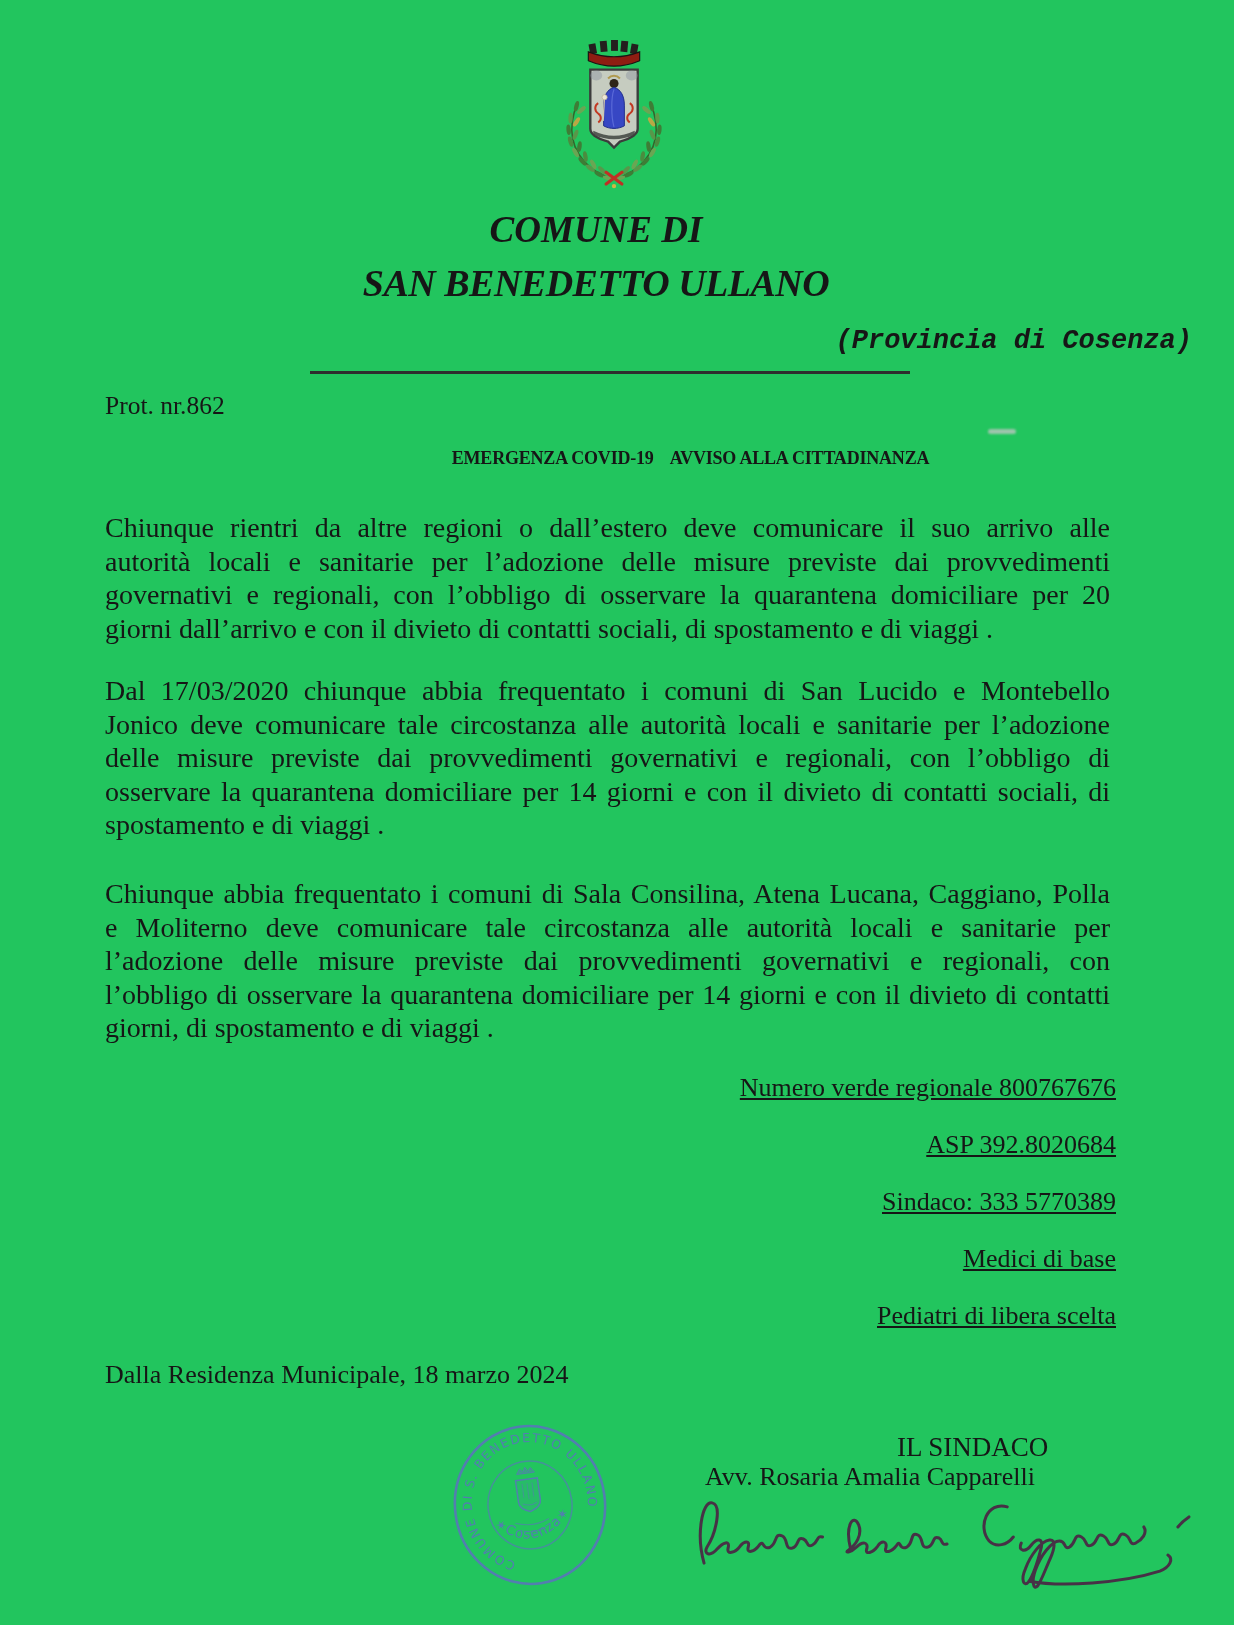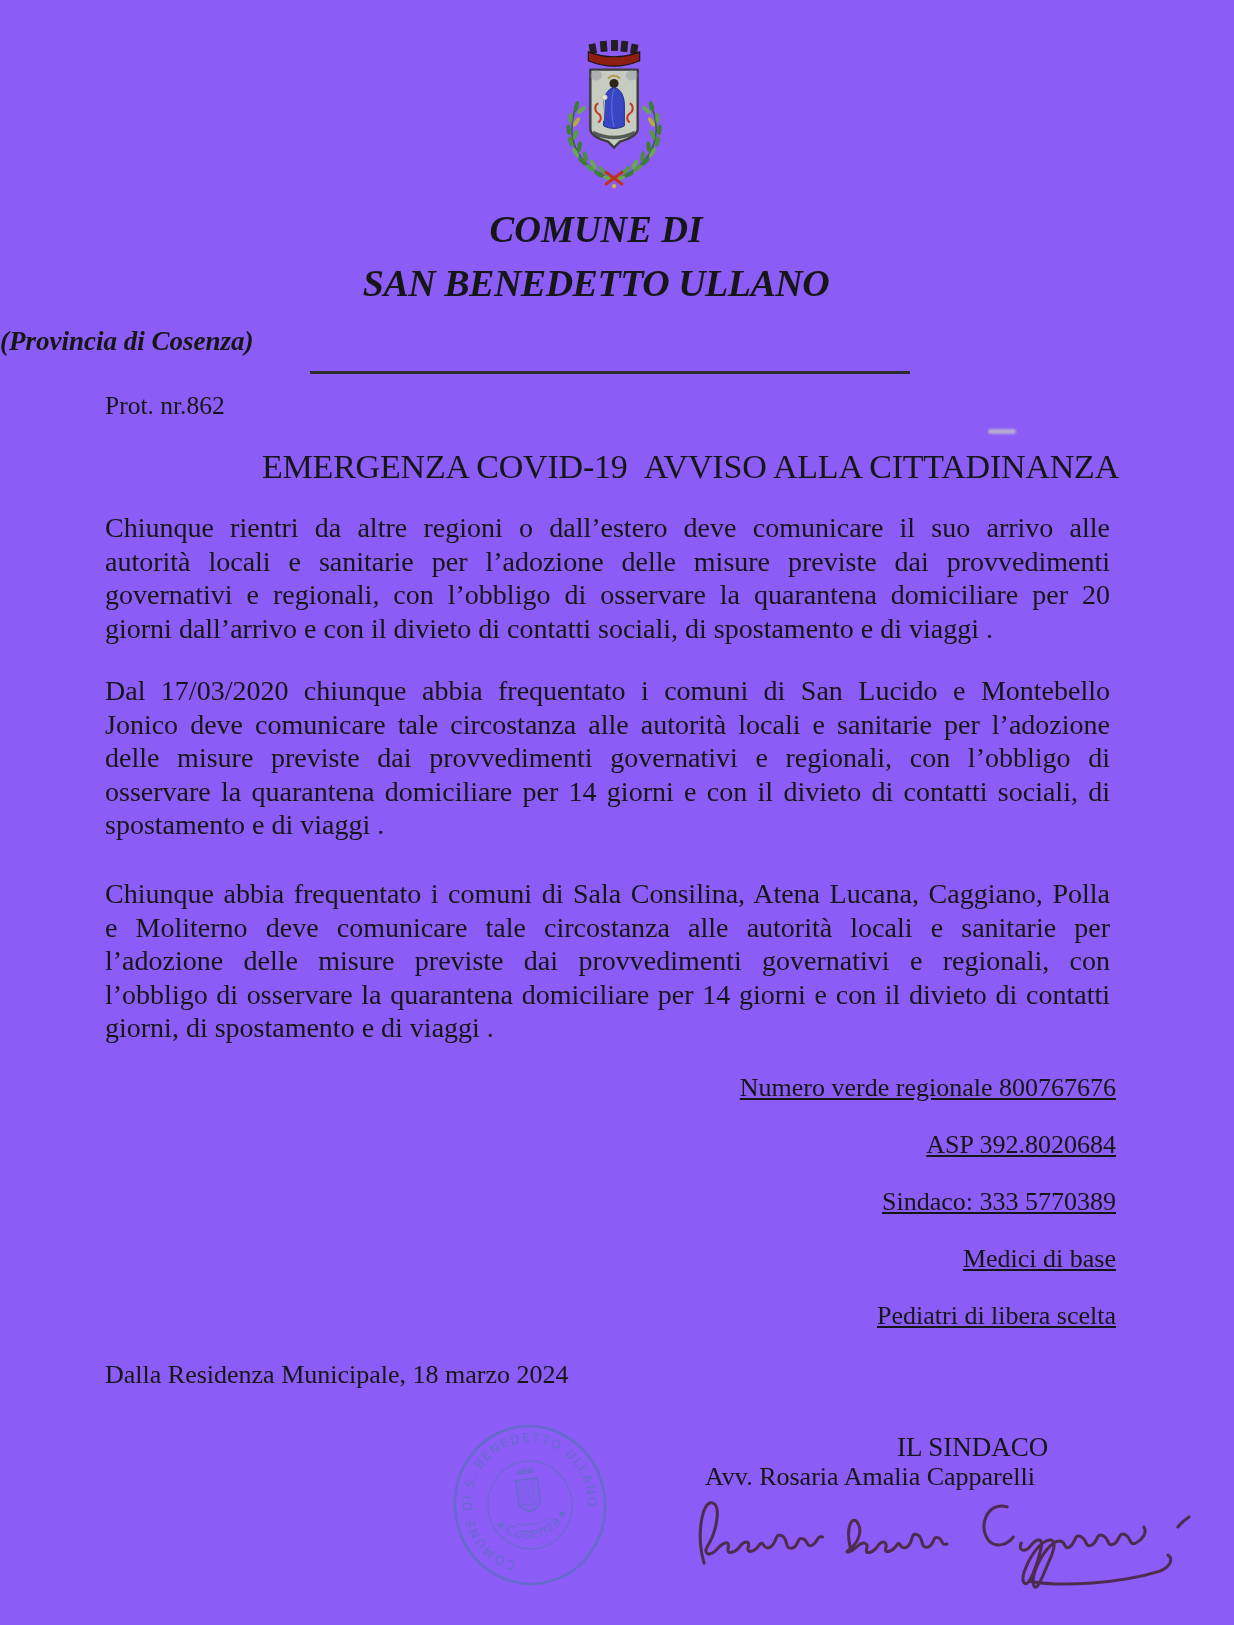--- a/index.html
+++ b/index.html
@@ -1,28 +1,28 @@
 <!DOCTYPE html>
 <html><head>
 <meta charset="utf-8">
 <style>
   html,body{margin:0;padding:0;background:#ffffff;}
-  .page{position:relative;width:1234px;height:1625px;background:#8b5cf6;overflow:hidden;
+  .page{position:relative;width:1234px;height:1625px;background:#22c55e;overflow:hidden;
         font-family:"Liberation Serif",serif;color:#161616;}
   .crest{position:absolute;left:556px;top:40px;width:116px;height:150px;}
   .h1a{position:absolute;left:0;right:42px;top:208px;text-align:center;
        font-size:37px;font-weight:700;font-style:italic;letter-spacing:0px;}
   .h1b{position:absolute;left:0;right:42px;top:261px;text-align:center;
        font-size:38px;font-weight:700;font-style:italic;letter-spacing:-0.5px;}
-  .prov{position:absolute;left:0;right:42px;top:326px;text-align:left;
-        font-size:27px;font-weight:700;font-style:italic;}
+  .prov{position:absolute;left:0;right:42px;top:326px;text-align:right;
+        font-size:27px;font-weight:700;font-style:italic;font-family:Liberation Mono, monospace;}
   .rule{position:absolute;left:310px;top:371px;width:600px;height:3px;background:#2e2e2e;}
   .prot{position:absolute;left:105px;top:391px;font-size:25.5px;}
   .heading{position:absolute;left:105px;top:448px;width:1005px;padding-left:83px;box-sizing:content-box;
-           display:flex;justify-content:center;gap:16px;font-size:34px;font-weight:400;letter-spacing:-0.2px;}
+           display:flex;justify-content:center;gap:16px;font-size:18px;font-weight:700;letter-spacing:-0.2px;}
   .para{position:absolute;left:105px;width:1005px;font-size:28px;}
   .jline{line-height:33.6px;text-align:justify;text-align-last:justify;text-justify:inter-word;}
   .jline.last{text-align-last:left;}
   .contacts{position:absolute;left:105px;top:1059px;width:1011px;text-align:right;font-size:26px;}
   .cline{line-height:57px;text-decoration:underline;}
   .dateline{position:absolute;left:105px;top:1360px;font-size:26px;line-height:30px;}
   .role{position:absolute;left:897px;top:1432px;font-size:27px;line-height:30px;}
   .sname{position:absolute;left:705px;top:1462px;font-size:26px;line-height:30px;}
   .sig{position:absolute;left:690px;top:1484px;width:510px;height:110px;}
   .stamp{position:absolute;left:449px;top:1421px;width:163px;height:168px;}

